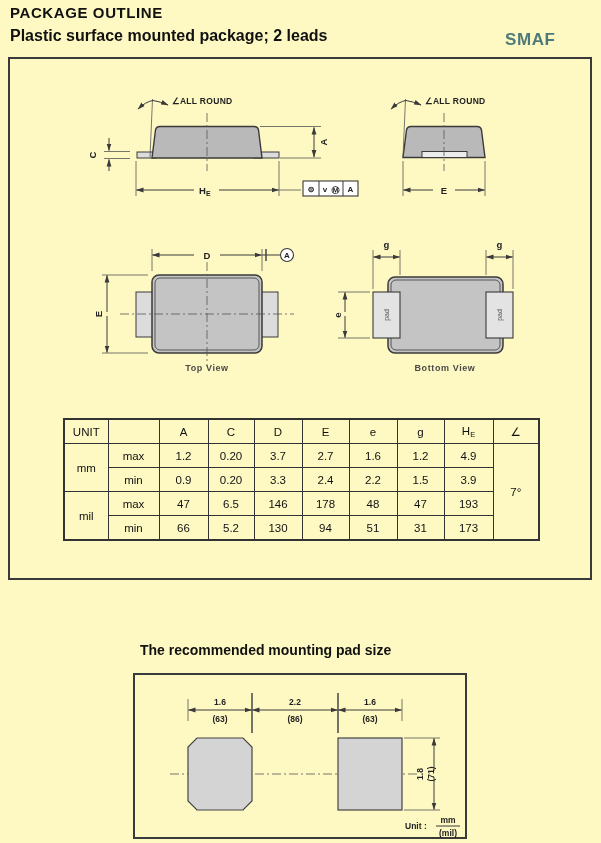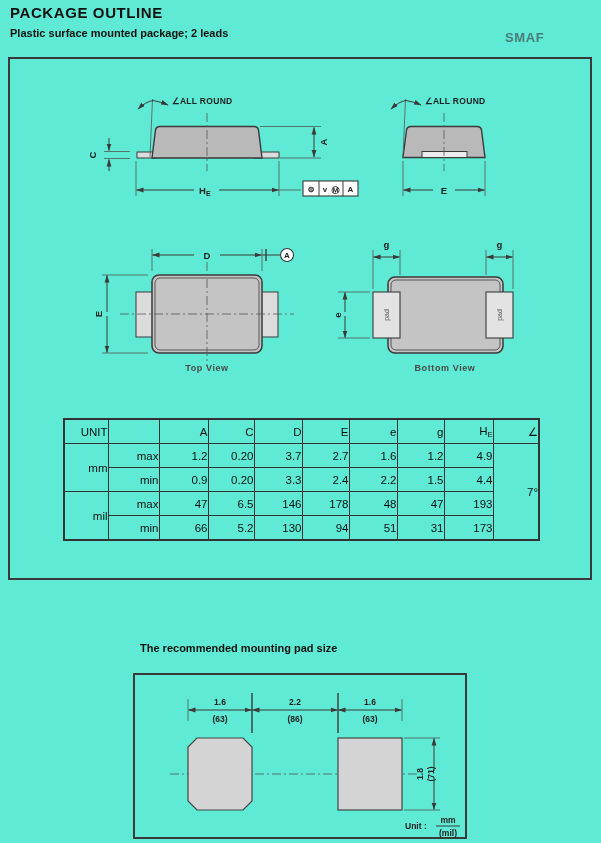--- a/index.html
+++ b/index.html
@@ -1,22 +1,22 @@
 <!DOCTYPE html>
 <html><head>
 <meta charset="utf-8">
 <style>
   html,body{margin:0;padding:0;background:#fff;}
-  .page{position:relative;width:601px;height:843px;background:#5eead4;
+  .page{position:relative;width:601px;height:843px;background:#fef9c3;
         font-family:"Liberation Sans",sans-serif;color:#111;overflow:hidden;}
   .abs{position:absolute;}
   .doc-title{left:10px;top:4px;font-size:15px;font-weight:bold;letter-spacing:.6px;}
-  .doc-subtitle{left:10px;top:27px;font-size:11px;font-weight:bold;}
-  .pkg-name{left:505px;top:30px;font-size:13px;font-weight:bold;color:#4d7a78;letter-spacing:.6px;}
-  .pad-title{left:140px;top:642px;font-size:11px;font-weight:bold;}
+  .doc-subtitle{left:10px;top:27px;font-size:16px;font-weight:bold;}
+  .pkg-name{left:505px;top:30px;font-size:17px;font-weight:bold;color:#4d7a78;letter-spacing:.6px;}
+  .pad-title{left:140px;top:642px;font-size:14px;font-weight:bold;}
   svg{position:absolute;}
   
   .ol{fill:#b9b9b9;stroke:#3a3a3a;stroke-width:1.4;}
   .ol2{fill:#c4c4c4;stroke:#3a3a3a;stroke-width:1.5;}
   .inner{fill:none;stroke:#3a3a3a;stroke-width:.8;}
   .lead{fill:#dcdcdc;stroke:#3a3a3a;stroke-width:1;}
   .padp{fill:#e3e3e3;stroke:#3a3a3a;stroke-width:1.1;}
   .dim{stroke:#3a3a3a;stroke-width:1;fill:none;}
   .ext{stroke:#555;stroke-width:.8;fill:none;}
   .thick{stroke:#3a3a3a;stroke-width:1.4;fill:none;}
@@ -24,21 +24,21 @@
   text{fill:#222;}
   .dlab{font-size:9.5px;font-weight:600;}
   .slab{font-size:8.5px;font-weight:600;}
   .anglab{font-size:8.5px;font-weight:600;letter-spacing:.3px;}
   .vlab{font-size:9px;font-weight:600;fill:#4a4a4a;letter-spacing:.6px;}
   .plab{font-size:7px;fill:#555;}
   .fcf{font-size:8px;font-weight:600;}
   
   .dim-table{position:absolute;left:63px;top:418px;border-collapse:collapse;
              border:2px solid #333;table-layout:fixed;}
-  .dim-table td{border:1px solid #333;text-align:right;vertical-align:middle;
+  .dim-table td{border:1px solid #333;text-align:center;vertical-align:middle;
                 font-size:11.5px;height:23px;padding:0;}
   .dim-table .sub{font-size:7.5px;vertical-align:-2px;}
 </style>
 </head>
 <body>
 
 <div class="page">
 
   <div class="abs doc-title">PACKAGE  OUTLINE</div>
   <div class="abs doc-subtitle">Plastic surface mounted package; 2 leads</div>
@@ -206,21 +206,21 @@
       <td rowspan="4">7°</td>
     </tr>
     <tr>
       <td>min</td>
       <td>0.9</td>
       <td>0.20</td>
       <td>3.3</td>
       <td>2.4</td>
       <td>2.2</td>
       <td>1.5</td>
-      <td>4.4</td>
+      <td>3.9</td>
     </tr>
     <tr>
       <td rowspan="2">mil</td>
       <td>max</td>
       <td>47</td>
       <td>6.5</td>
       <td>146</td>
       <td>178</td>
       <td>48</td>
       <td>47</td>

